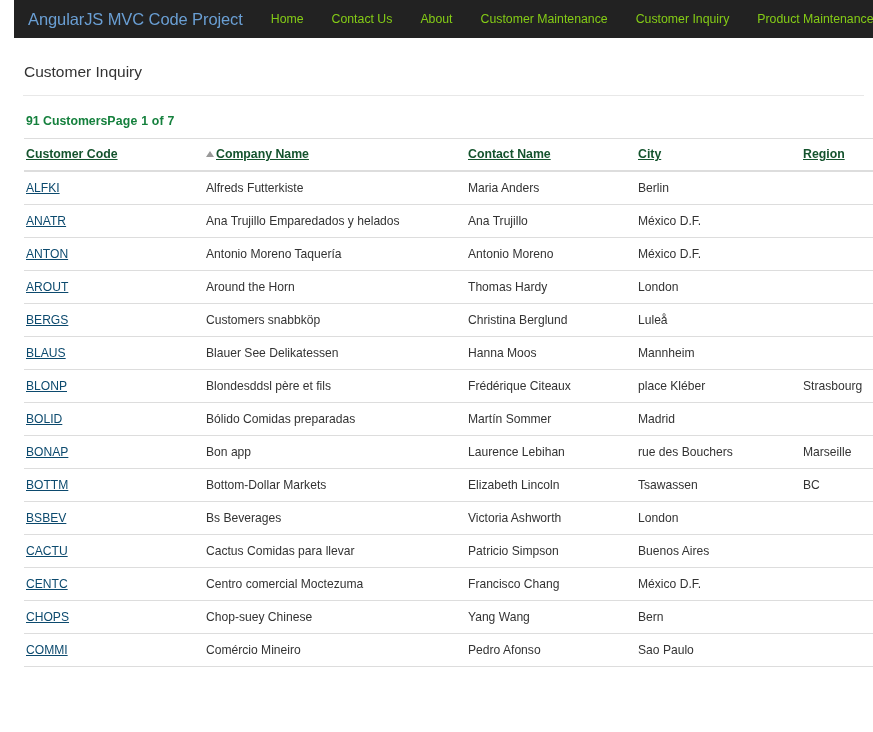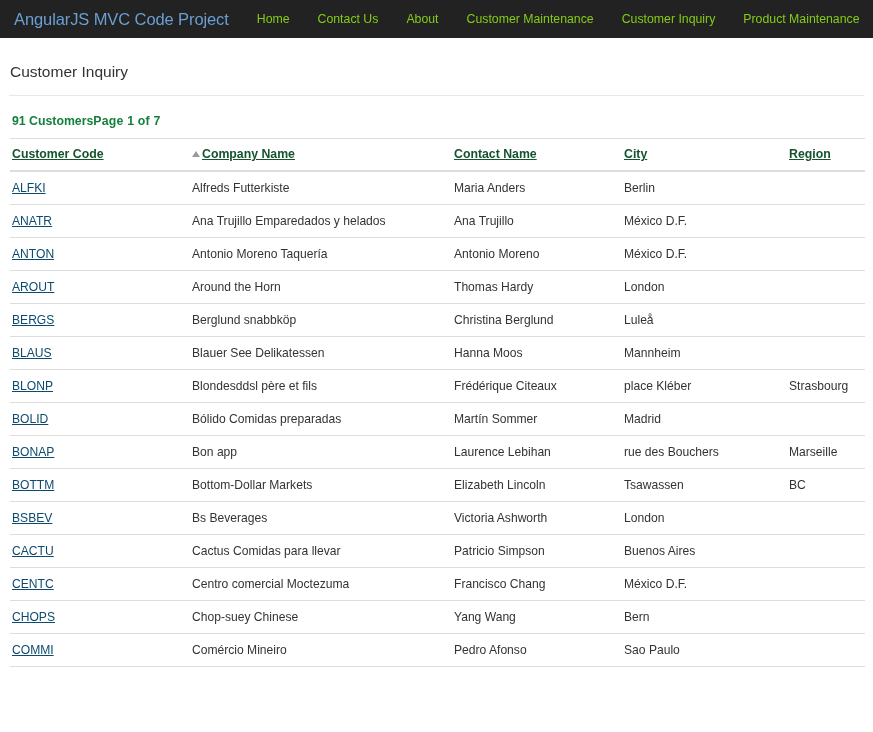--- a/index.html
+++ b/index.html
@@ -3,21 +3,21 @@
 <meta charset="utf-8">
 <style>
   * { box-sizing: border-box; }
   html, body {
     margin: 0; padding: 0;
     width: 873px; height: 732px;
     background: #ffffff;
     font-family: "Liberation Sans", sans-serif;
     -webkit-font-smoothing: antialiased;
   }
-  .page { position: relative; width: 873px; height: 706px; overflow: hidden; background:#fff; }
+  .page { position: relative; width: 873px; height: 706px; overflow: hidden; background:#fff;padding-left:14px; }
 
   
   .navbar {
     height: 38px;
     background: #222222;
     display: flex;
     align-items: center;
     padding-left: 9px;
     white-space: nowrap;
   }
@@ -224,21 +224,21 @@
             </tr>
             <tr>
               <td><a class="code-link" href="#">AROUT</a></td>
               <td>Around the Horn</td>
               <td>Thomas Hardy</td>
               <td>London</td>
               <td></td>
             </tr>
             <tr>
               <td><a class="code-link" href="#">BERGS</a></td>
-              <td>Berglund snabbköp</td>
+              <td>Customers snabbköp</td>
               <td>Christina Berglund</td>
               <td>Luleå</td>
               <td></td>
             </tr>
             <tr>
               <td><a class="code-link" href="#">BLAUS</a></td>
               <td>Blauer See Delikatessen</td>
               <td>Hanna Moos</td>
               <td>Mannheim</td>
               <td></td>

